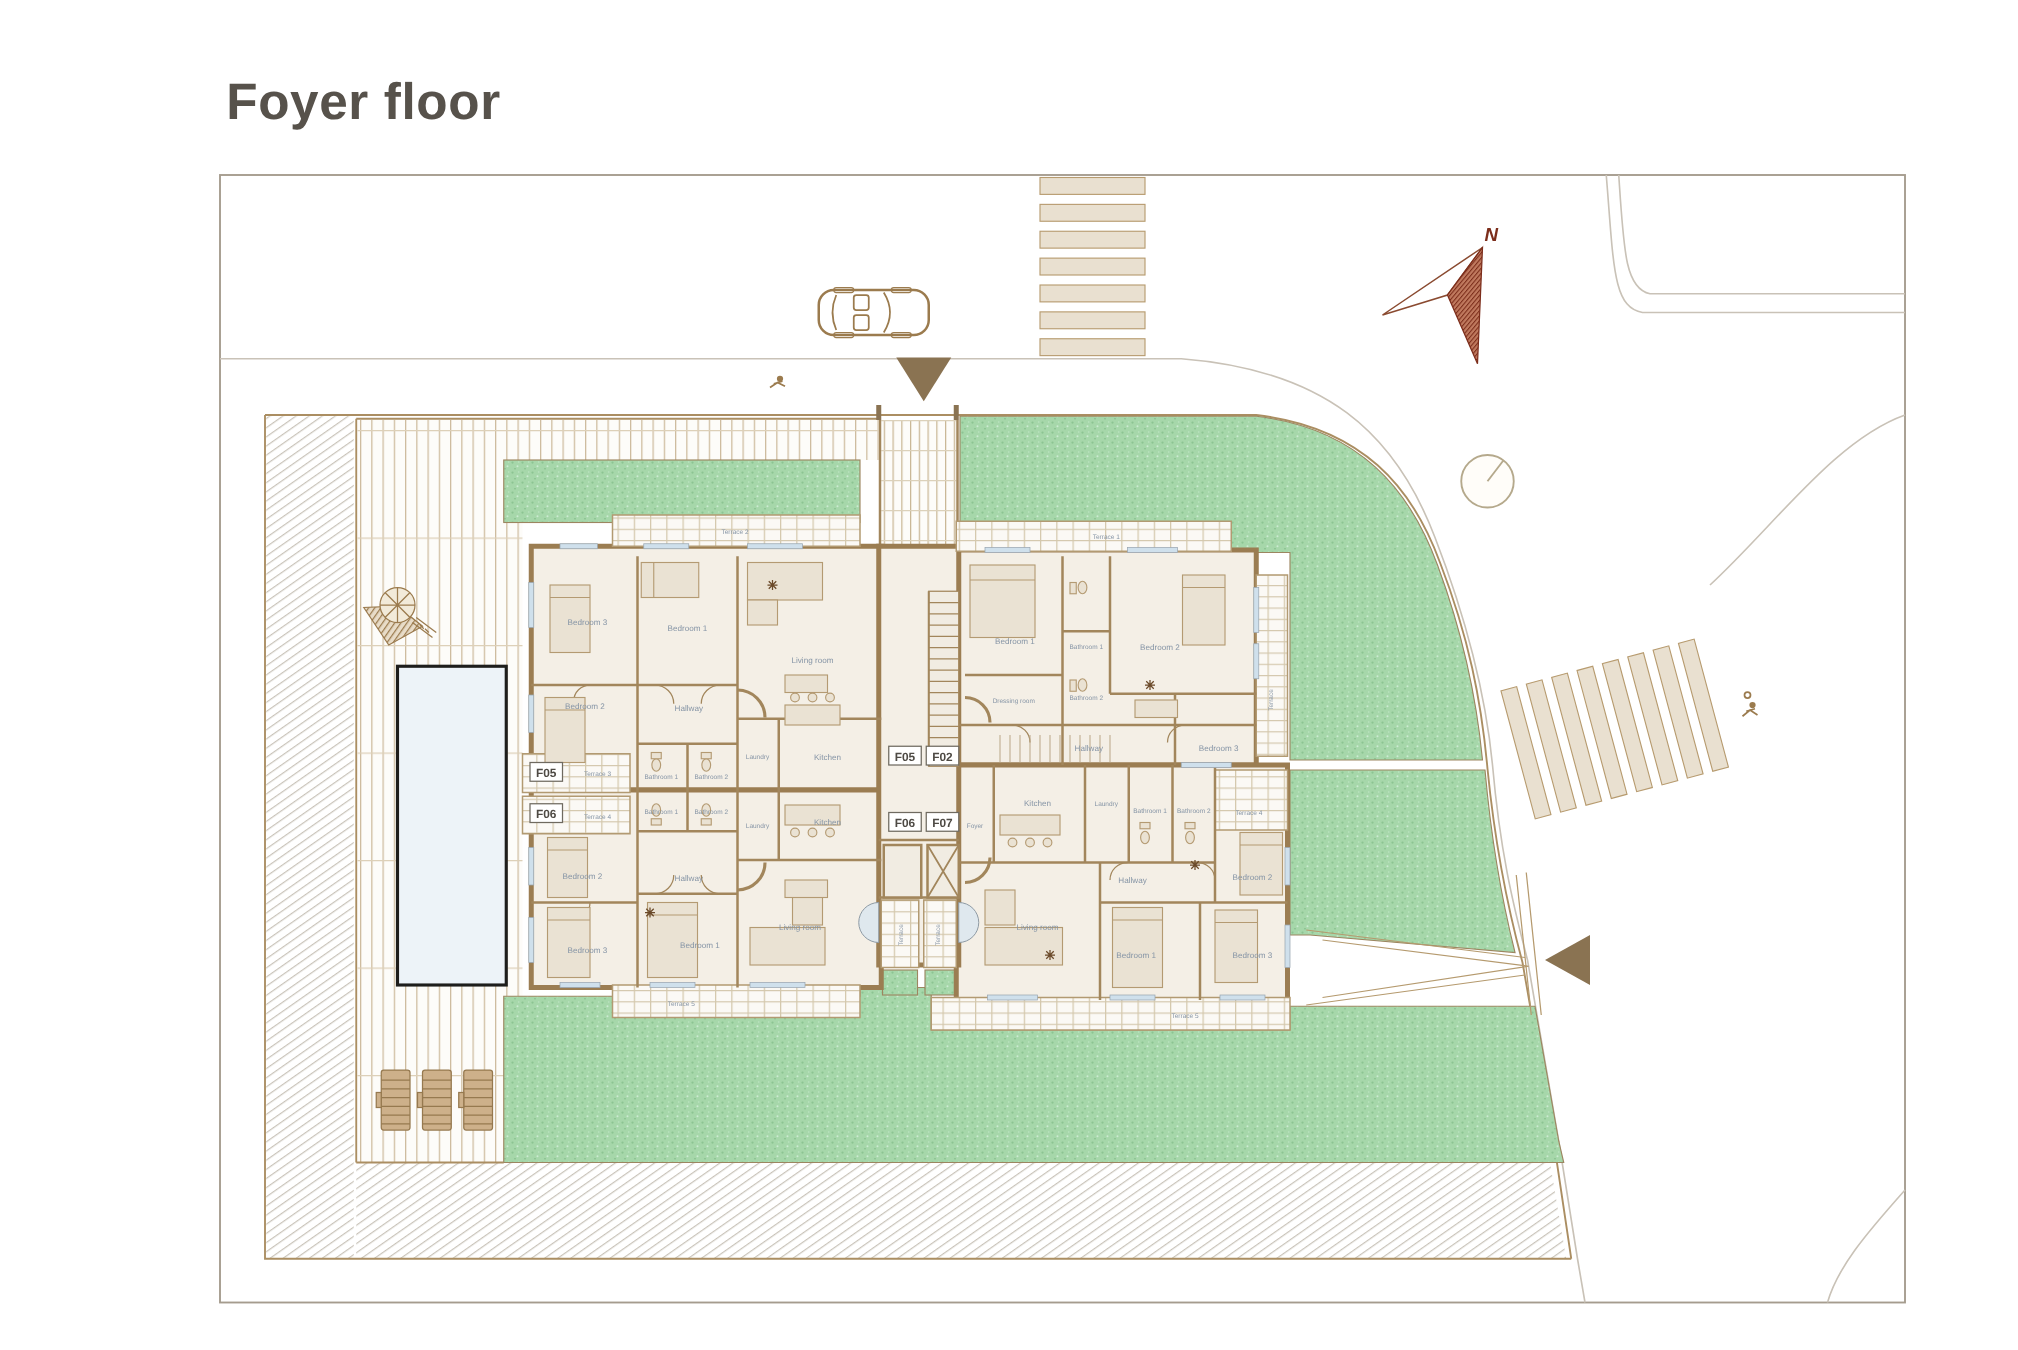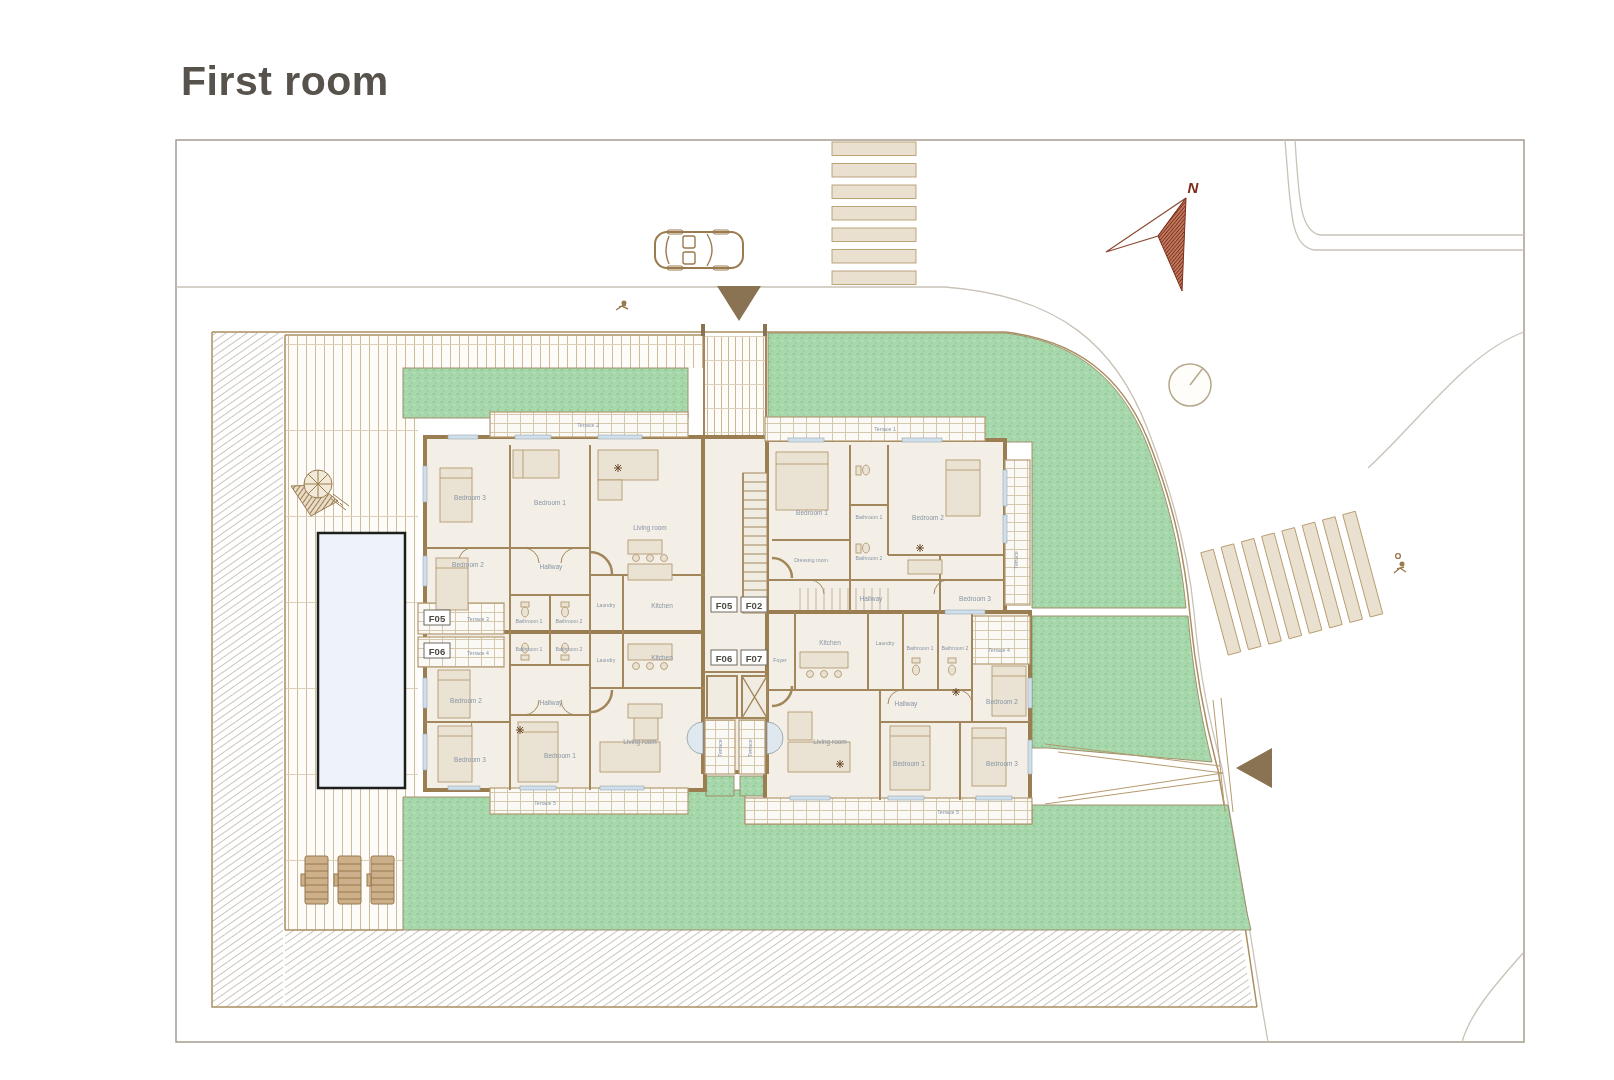--- a/index.html
+++ b/index.html
@@ -8,21 +8,21 @@
   svg{position:absolute;left:0;top:0;}
   .rm{font-size:6.5px;fill:#8695a6;text-anchor:middle;}
   .rs{font-size:5.2px;fill:#8695a6;text-anchor:middle;}
   .badge-box{fill:#ffffff;stroke:#6f6a60;stroke-width:1;}
   .badge-t{font-size:9.5px;font-weight:bold;fill:#4e4a44;text-anchor:middle;}
   .north{font-size:15px;font-style:italic;font-weight:bold;fill:#7c2d1b;text-anchor:middle;}
 </style>
 </head>
 <body>
 
-<div class="title">First room</div>
+<div class="title">Foyer floor</div>
 
 <svg width="1614" height="1080" viewBox="0 0 1614 1080">
   <defs>
     <pattern id="grass" width="8" height="8" patternUnits="userSpaceOnUse">
       <rect width="8" height="8" fill="#a6d7aa"></rect>
       <circle cx="2" cy="2" r="0.9" fill="#8cc492"></circle>
       <circle cx="6" cy="5" r="0.8" fill="#cdebd2"></circle>
       <circle cx="4" cy="7" r="0.6" fill="#7db884"></circle>
       <circle cx="7" cy="1.5" r="0.6" fill="#bfe5c4"></circle>
     </pattern>

